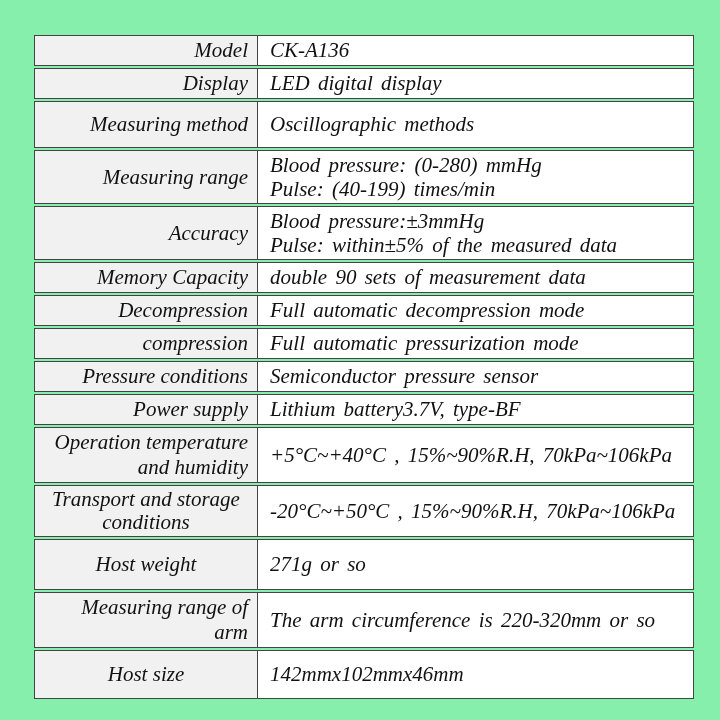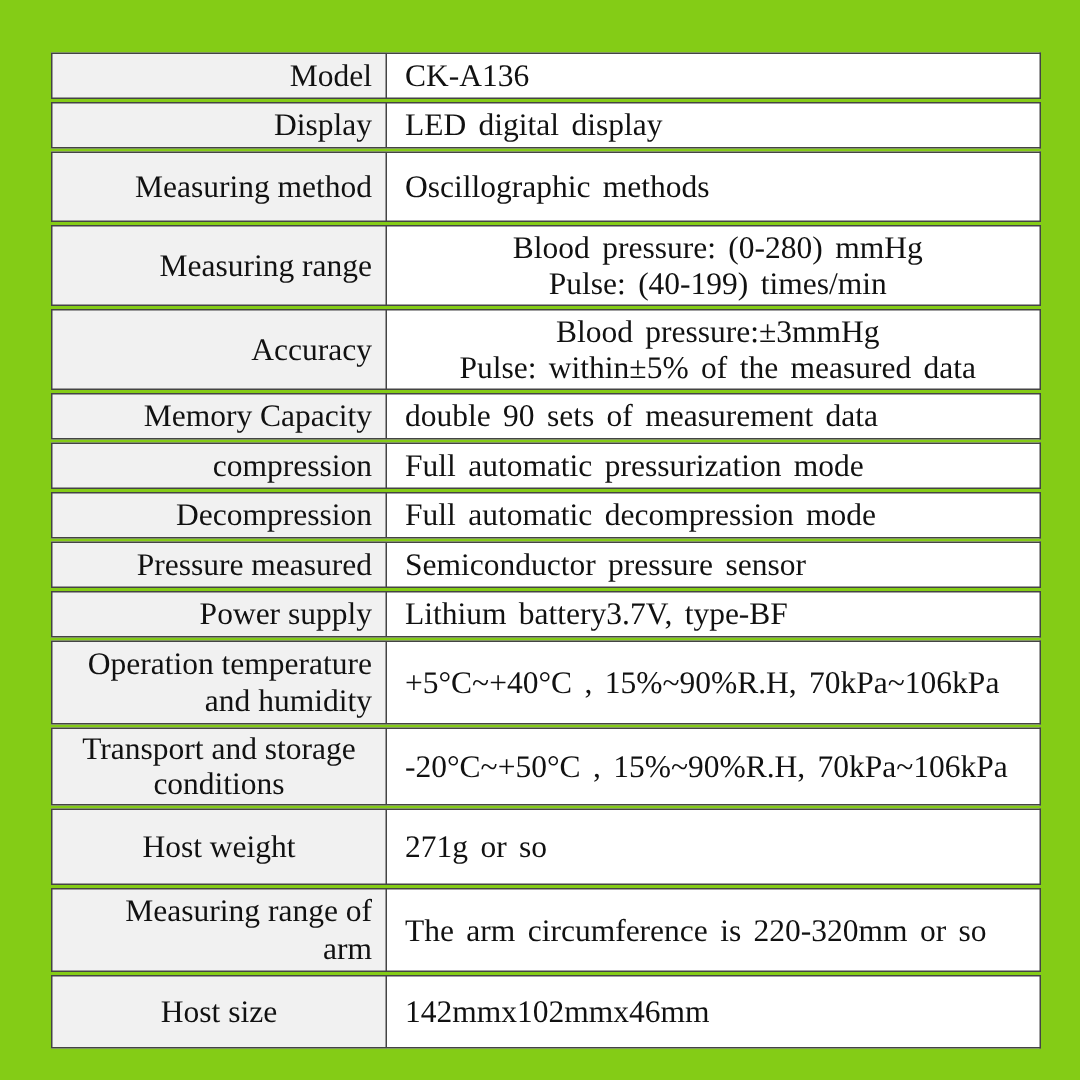--- a/index.html
+++ b/index.html
@@ -8,22 +8,23 @@
     width: 720px;
     height: 720px;
     background: #ffffff;
     font-family: "Liberation Serif", "DejaVu Serif", serif;
     color: #111111;
   }
   .page {
     position: relative;
     width: 720px;
     height: 720px;
-    background: #84cc16;
+    background: #86efac;
     overflow: hidden;
+    font-style: italic;
   }
   table.spec-table {
     position: absolute;
     left: 34px;
     top: 33px;
     width: 660px;
     border-collapse: separate;
     border-spacing: 0 2px;
     table-layout: fixed;
   }
@@ -71,21 +72,20 @@
   tr:nth-child(12) td.label,
   tr:nth-child(13) td.label,
   tr:nth-child(15) td.label {
     text-align: center;
     padding-right: 4px;
     line-height: 23px;
   }
   tr:nth-child(4) td.value,
   tr:nth-child(5) td.value {
     line-height: 24px;
-    text-align: center;
   }
 </style>
 </head>
 <body>
 
 <div class="page">
   <table class="spec-table">
     <colgroup>
       <col class="c-label">
       <col class="c-value">
@@ -111,29 +111,29 @@
       <tr>
         <td class="label">Accuracy</td>
         <td class="value">Blood pressure:±3mmHg
 Pulse: within±5% of the measured data</td>
       </tr>
       <tr>
         <td class="label">Memory Capacity</td>
         <td class="value">double 90 sets of measurement data</td>
       </tr>
       <tr>
+        <td class="label">Decompression</td>
+        <td class="value">Full automatic decompression mode</td>
+      </tr>
+      <tr>
         <td class="label">compression</td>
         <td class="value">Full automatic pressurization mode</td>
       </tr>
       <tr>
-        <td class="label">Decompression</td>
-        <td class="value">Full automatic decompression mode</td>
-      </tr>
-      <tr>
-        <td class="label">Pressure measured</td>
+        <td class="label">Pressure conditions</td>
         <td class="value">Semiconductor pressure sensor</td>
       </tr>
       <tr>
         <td class="label">Power supply</td>
         <td class="value">Lithium battery3.7V, type-BF</td>
       </tr>
       <tr>
         <td class="label">Operation temperature
 and humidity</td>
         <td class="value">+5°C~+40°C , 15%~90%R.H, 70kPa~106kPa</td>

